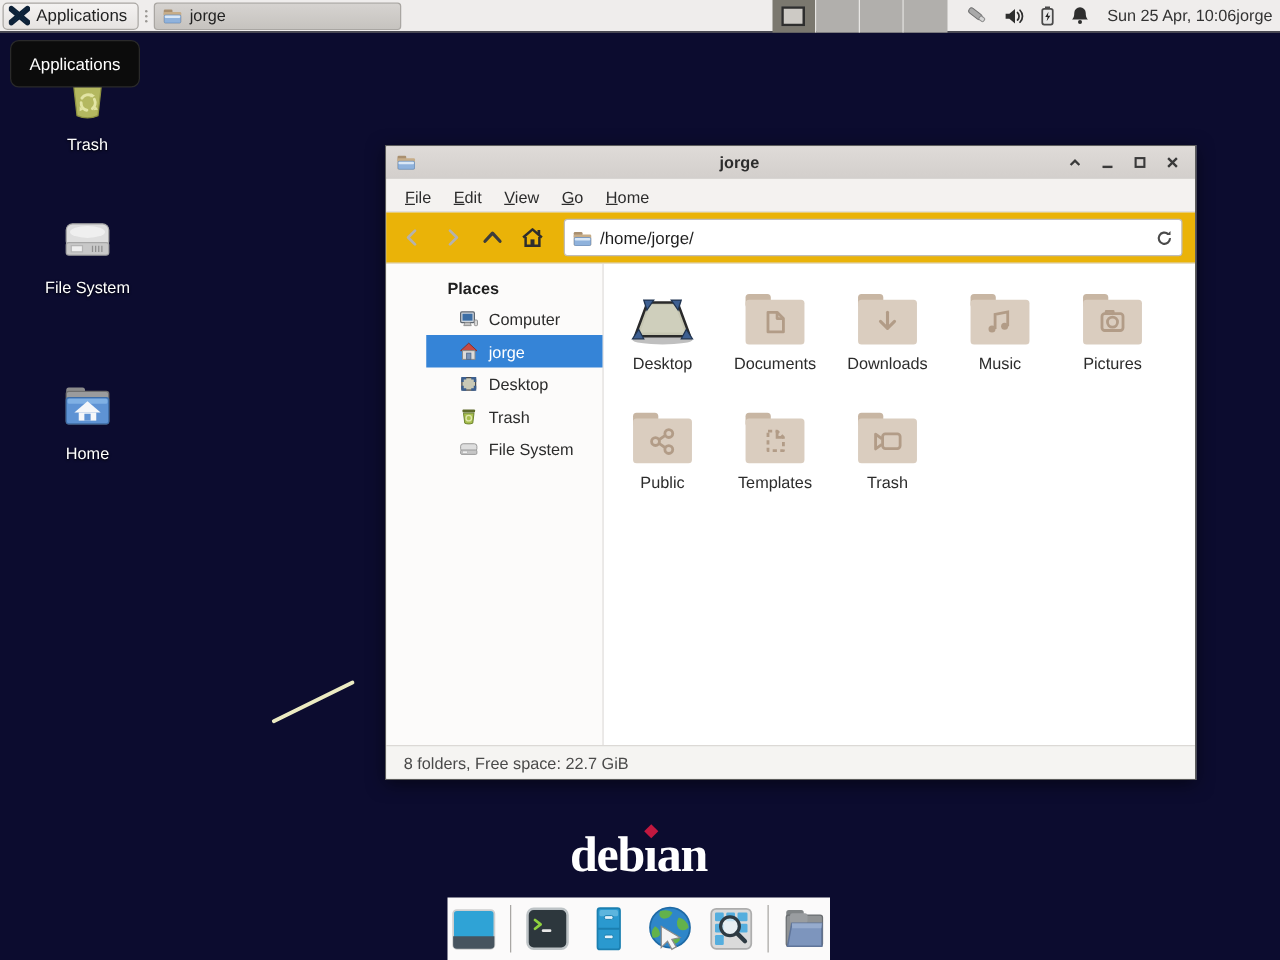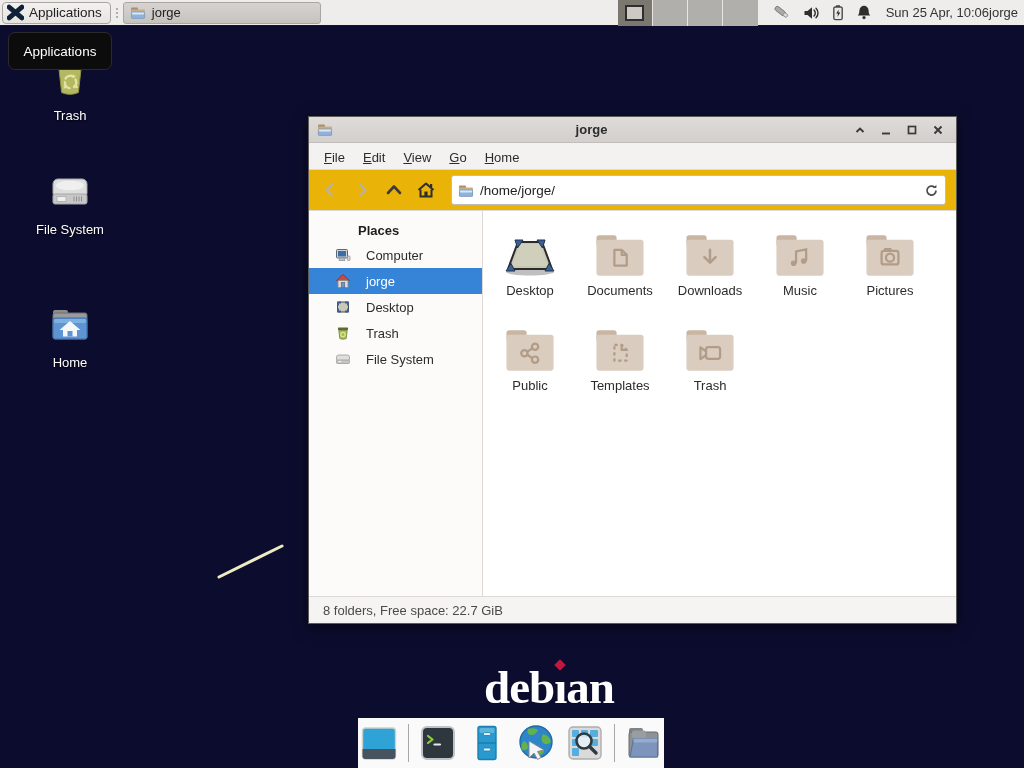--- a/index.html
+++ b/index.html
@@ -85,37 +85,37 @@
   .tool-btn { width:30px; height:30px; display:flex; align-items:center; justify-content:center; border-radius:3px; cursor:pointer; }
   .pathbar {
     flex:1; height:30px; margin-left:8px; background:#fff;
     border:1px solid #bfbcb9; border-radius:3px;
     display:flex; align-items:center; padding:0 6px; gap:6px; cursor:text;
   }
   .pathbar .path-text { flex:1; color:#1e1e1e; font-size:13.5px; }
   .win-body { flex:1; display:flex; min-height:0; }
   .sidebar { width:174px; background:#fcfbfa; border-right:1px solid #dcd9d6; padding-top:6px; }
   .side-header { font-weight:bold; color:#1e1e1e; padding:6px 10px 4px 10px;margin-left:39px; }
-  .side-item { height:26px; display:flex; align-items:center; gap:15px; padding-left:26px; cursor:pointer; color:#2c2c2c; }
+  .side-item { height:26px; display:flex; align-items:center; gap:8px; padding-left:26px; cursor:pointer; color:#2c2c2c;margin-left:32px; }
   .side-item.selected { background:#3584d7; color:#fff; }
   .main-pane { flex:1; background:#ffffff; overflow:hidden; }
   .file-grid { display:flex; flex-wrap:wrap; padding:10px 0 0 2px; }
   .file-cell { width:90px; height:95px; display:flex; flex-direction:column; align-items:center; cursor:pointer; }
   .file-cell .fic { height:58px; display:flex; align-items:flex-end; justify-content:center; }
   .file-cell .flbl { margin-top:4px; color:#2c2c2c; font-size:13px; }
   .statusbar {
     height:27px; background:#f5f4f2; border-top:1px solid #dcd9d6;
     display:flex; align-items:center; padding:0 14px; color:#4a4a4a;
   }
 
   
   .debian {
     position:absolute; left:456px; top:660px;
     font-family:"Liberation Serif", serif; font-weight:bold;
-    font-size:47px; color:#fff; letter-spacing:-1px;margin-left:28px;
+    font-size:40px; color:#fff; letter-spacing:-1px;
   }
   .debian .iwrap { position:relative; display:inline-block; }
   .debian .reddot {
     position:absolute; left:2px; top:1px; width:8px; height:8px;
     background:#c2183f; transform:rotate(45deg);
   }
 
   
   .dock {
     position:absolute; left:358px; top:718px; width:306px; height:50px;

